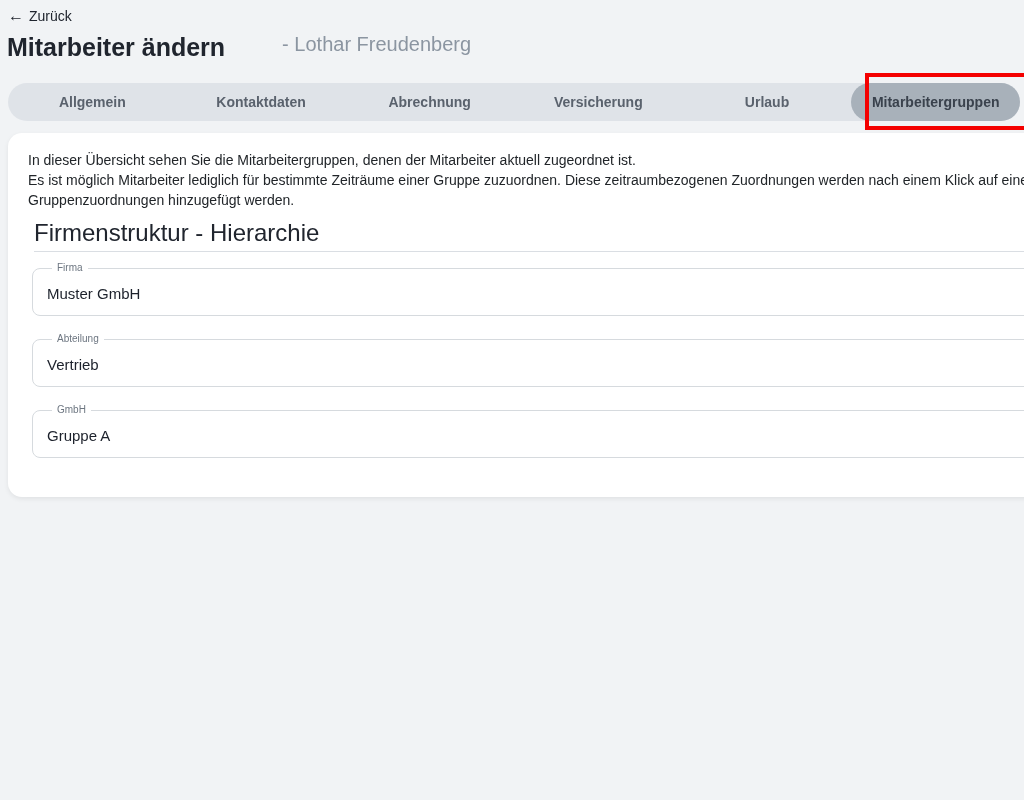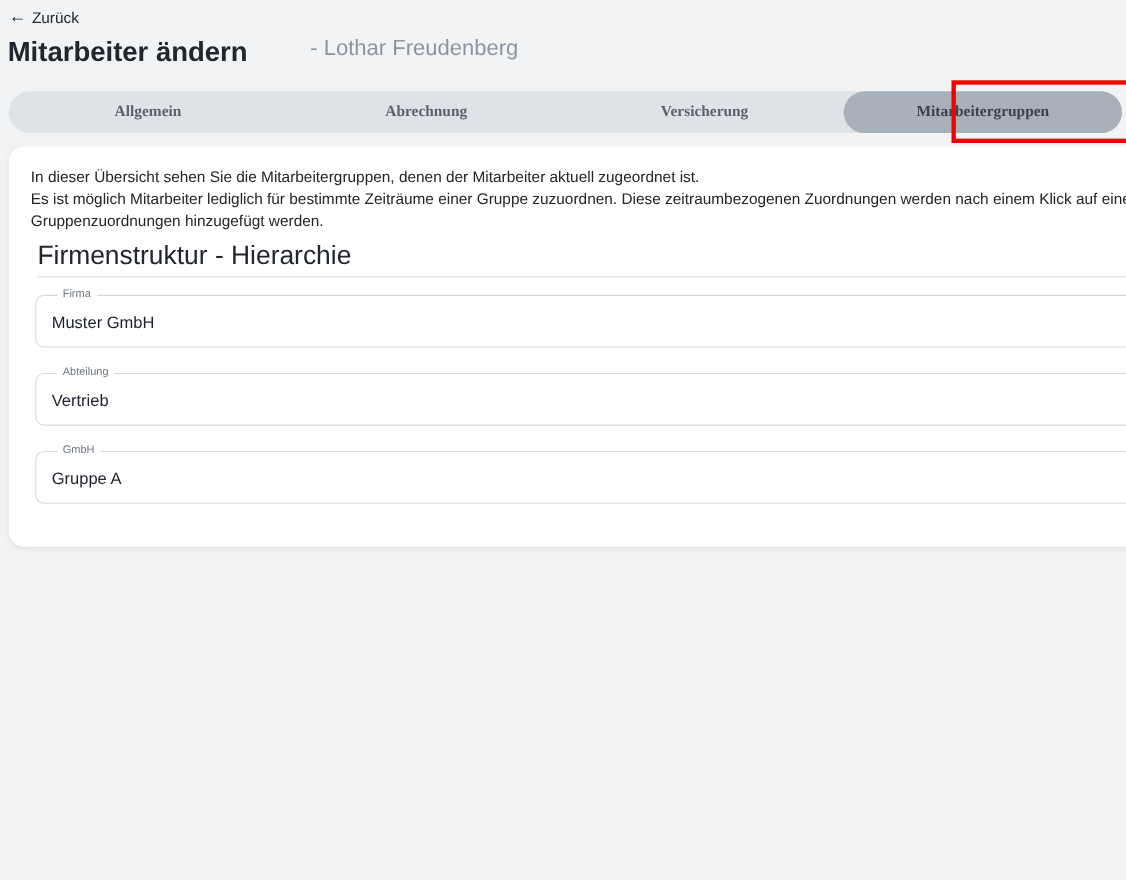--- a/index.html
+++ b/index.html
@@ -27,21 +27,20 @@
   .title-row .title { font-size: 25px; font-weight: 700; color: var(--title-text, #20252e); }
   .title-row .subtitle { font-size: 20px; font-weight: 400; color: var(--subtitle-text, #8b95a1); margin-left: 48px; }
 
   
   .tabbar {
     position: absolute; left: 8px; top: 83px;
     width: 1012px; height: 38px;
     background: var(--tabbar-bg, #dfe3e8);
     border-radius: 19px;
     display: flex;
-    font-family: Liberation Serif, serif;
   }
   .tab {
     flex: 1 1 0;
     display: flex; align-items: center; justify-content: center;
     font-size: 14px; font-weight: 600;
     color: var(--tab-text, #5a626d);
     white-space: nowrap; cursor: pointer;
     border-radius: 19px;
   }
   .tab.selected {
@@ -108,22 +107,24 @@
   <span>Zurück</span>
 </a>
 
 <div class="title-row">
   <span class="title">Mitarbeiter ändern</span>
   <span class="subtitle">- Lothar Freudenberg</span>
 </div>
 
 <div class="tabbar">
   <div class="tab">Allgemein</div>
+  <div class="tab">Kontaktdaten</div>
   <div class="tab">Abrechnung</div>
   <div class="tab">Versicherung</div>
+  <div class="tab">Urlaub</div>
   <div class="tab selected">Mitarbeitergruppen</div>
 </div>
 
 <div class="annotation-box"></div>
 
 <div class="card">
   <div>
     <div class="desc-line">In dieser Übersicht sehen Sie die Mitarbeitergruppen, denen der Mitarbeiter aktuell zugeordnet ist.</div>
     <div class="desc-line">Es ist möglich Mitarbeiter lediglich für bestimmte Zeiträume einer Gruppe zuzuordnen. Diese zeitraumbezogenen Zuordnungen werden nach einem Klick auf eine Gruppe</div>
     <div class="desc-line">Gruppenzuordnungen hinzugefügt werden.</div>

